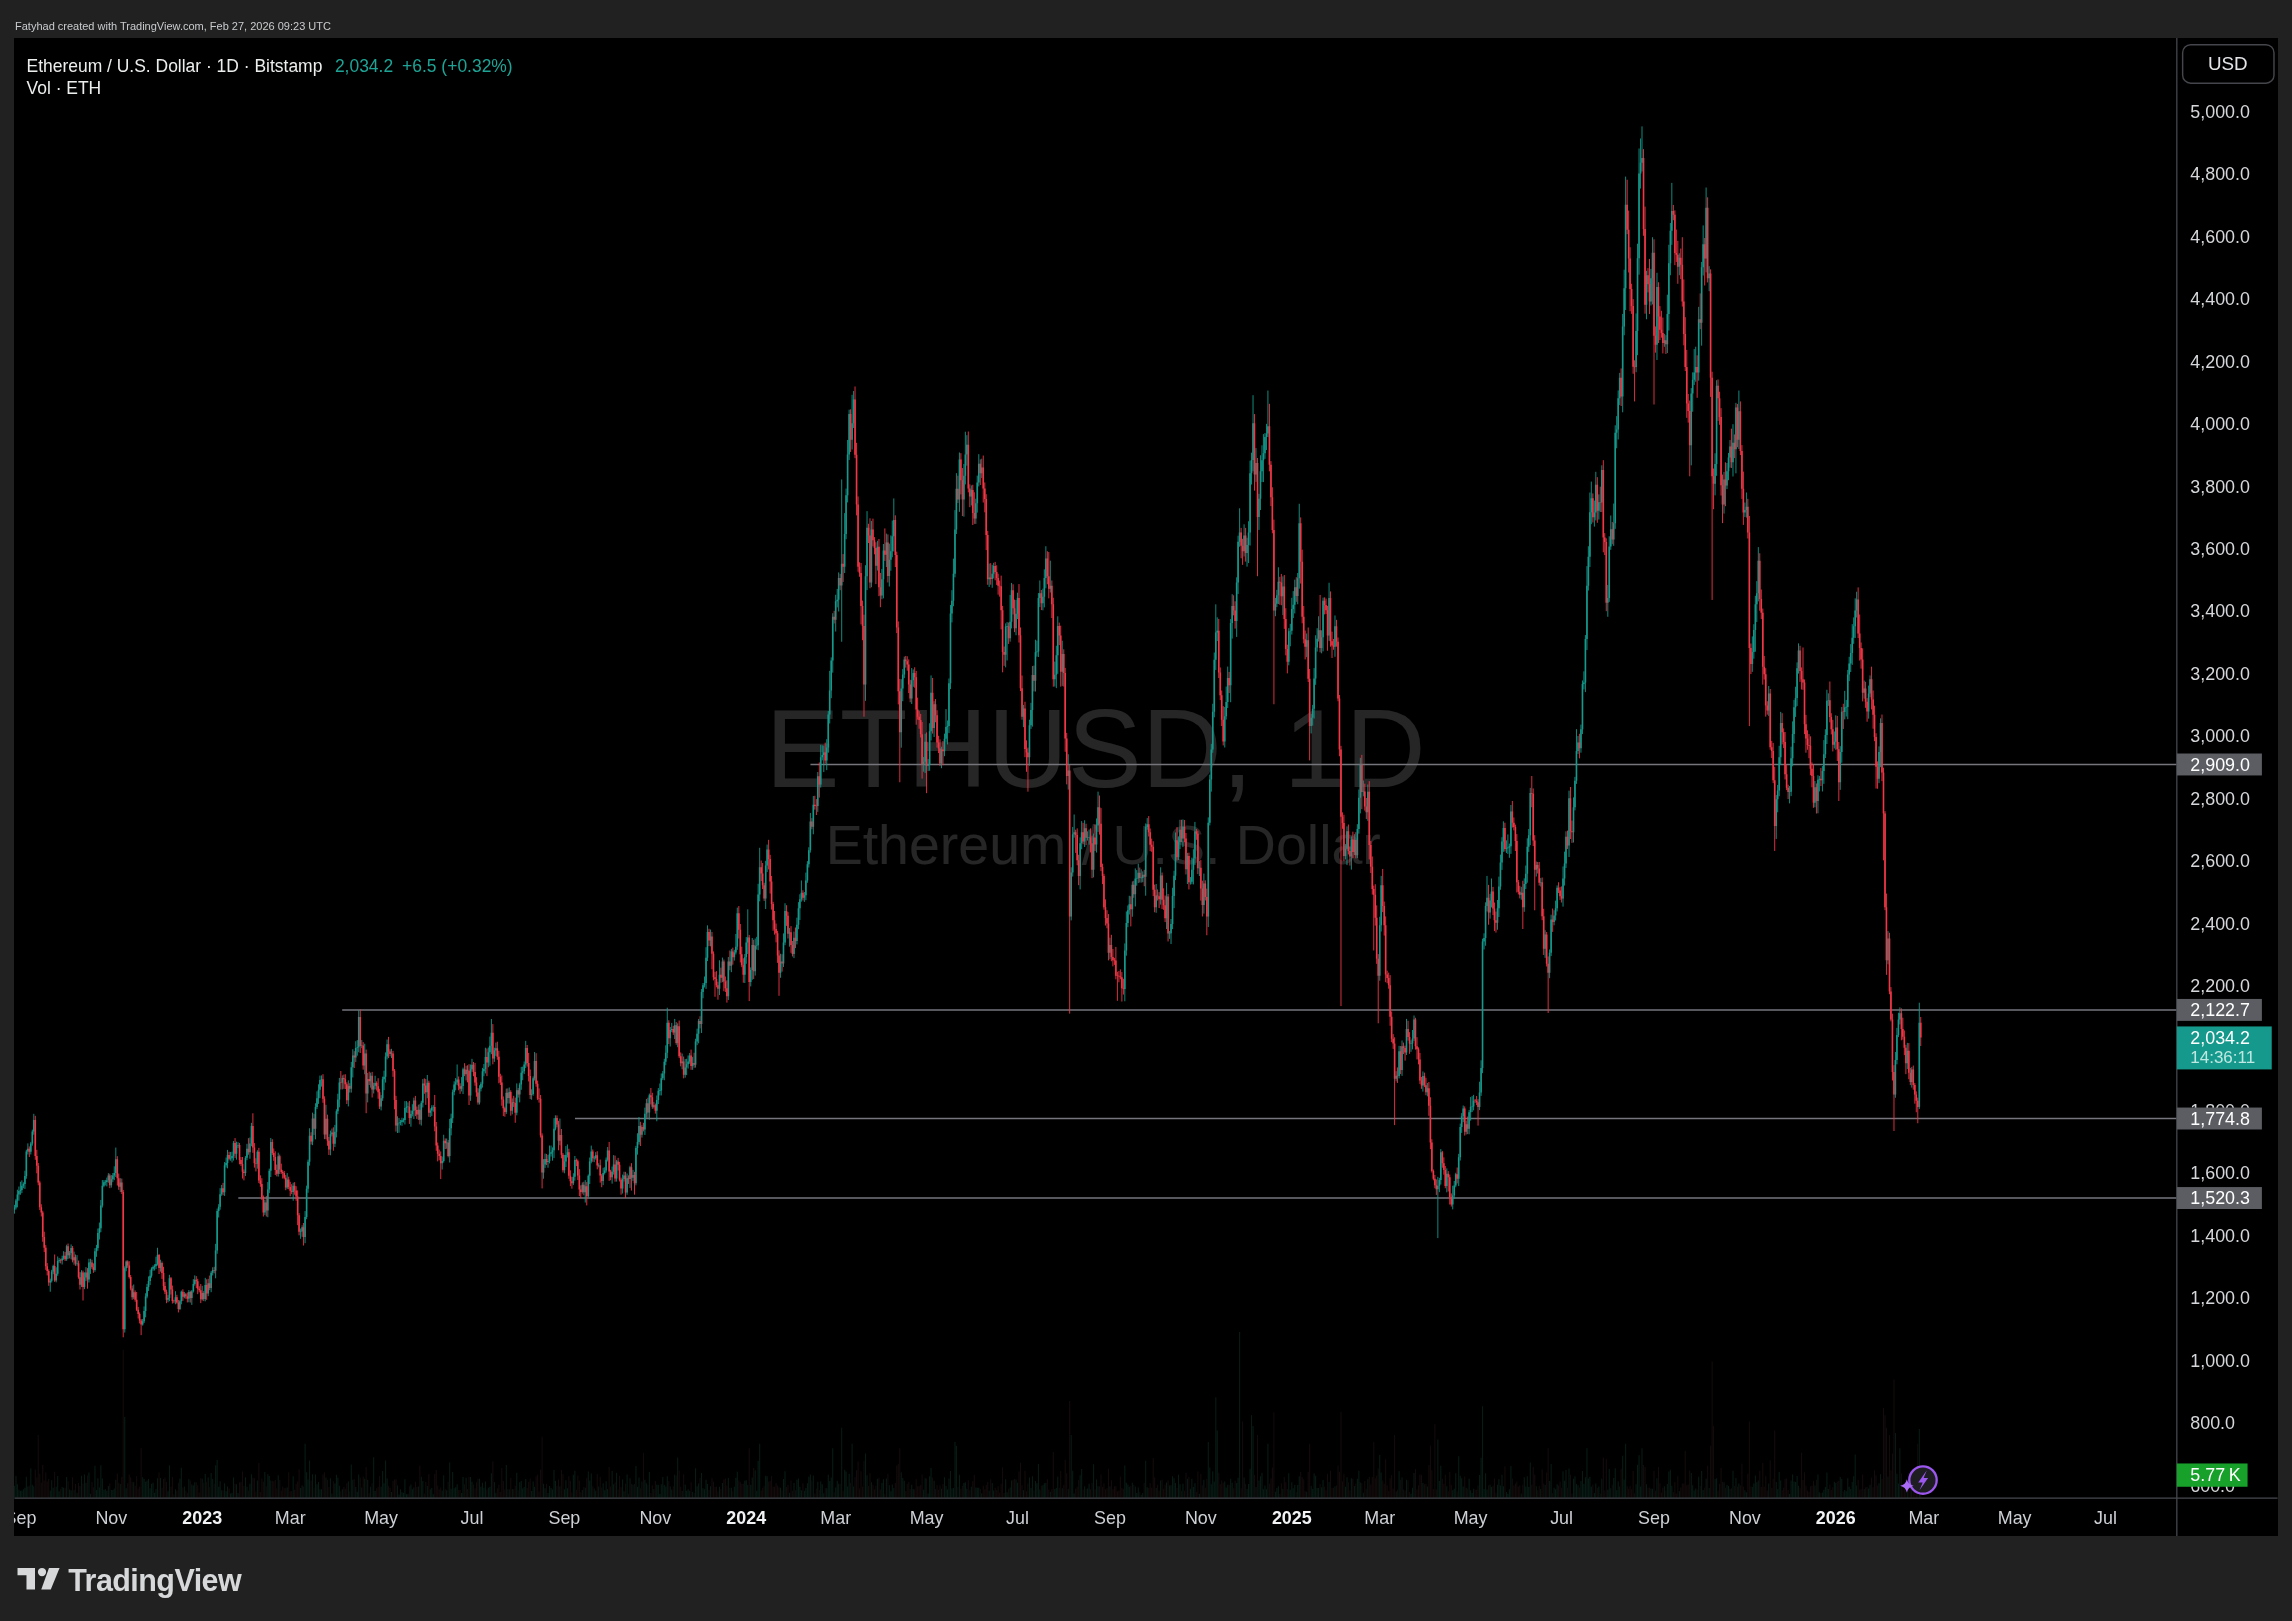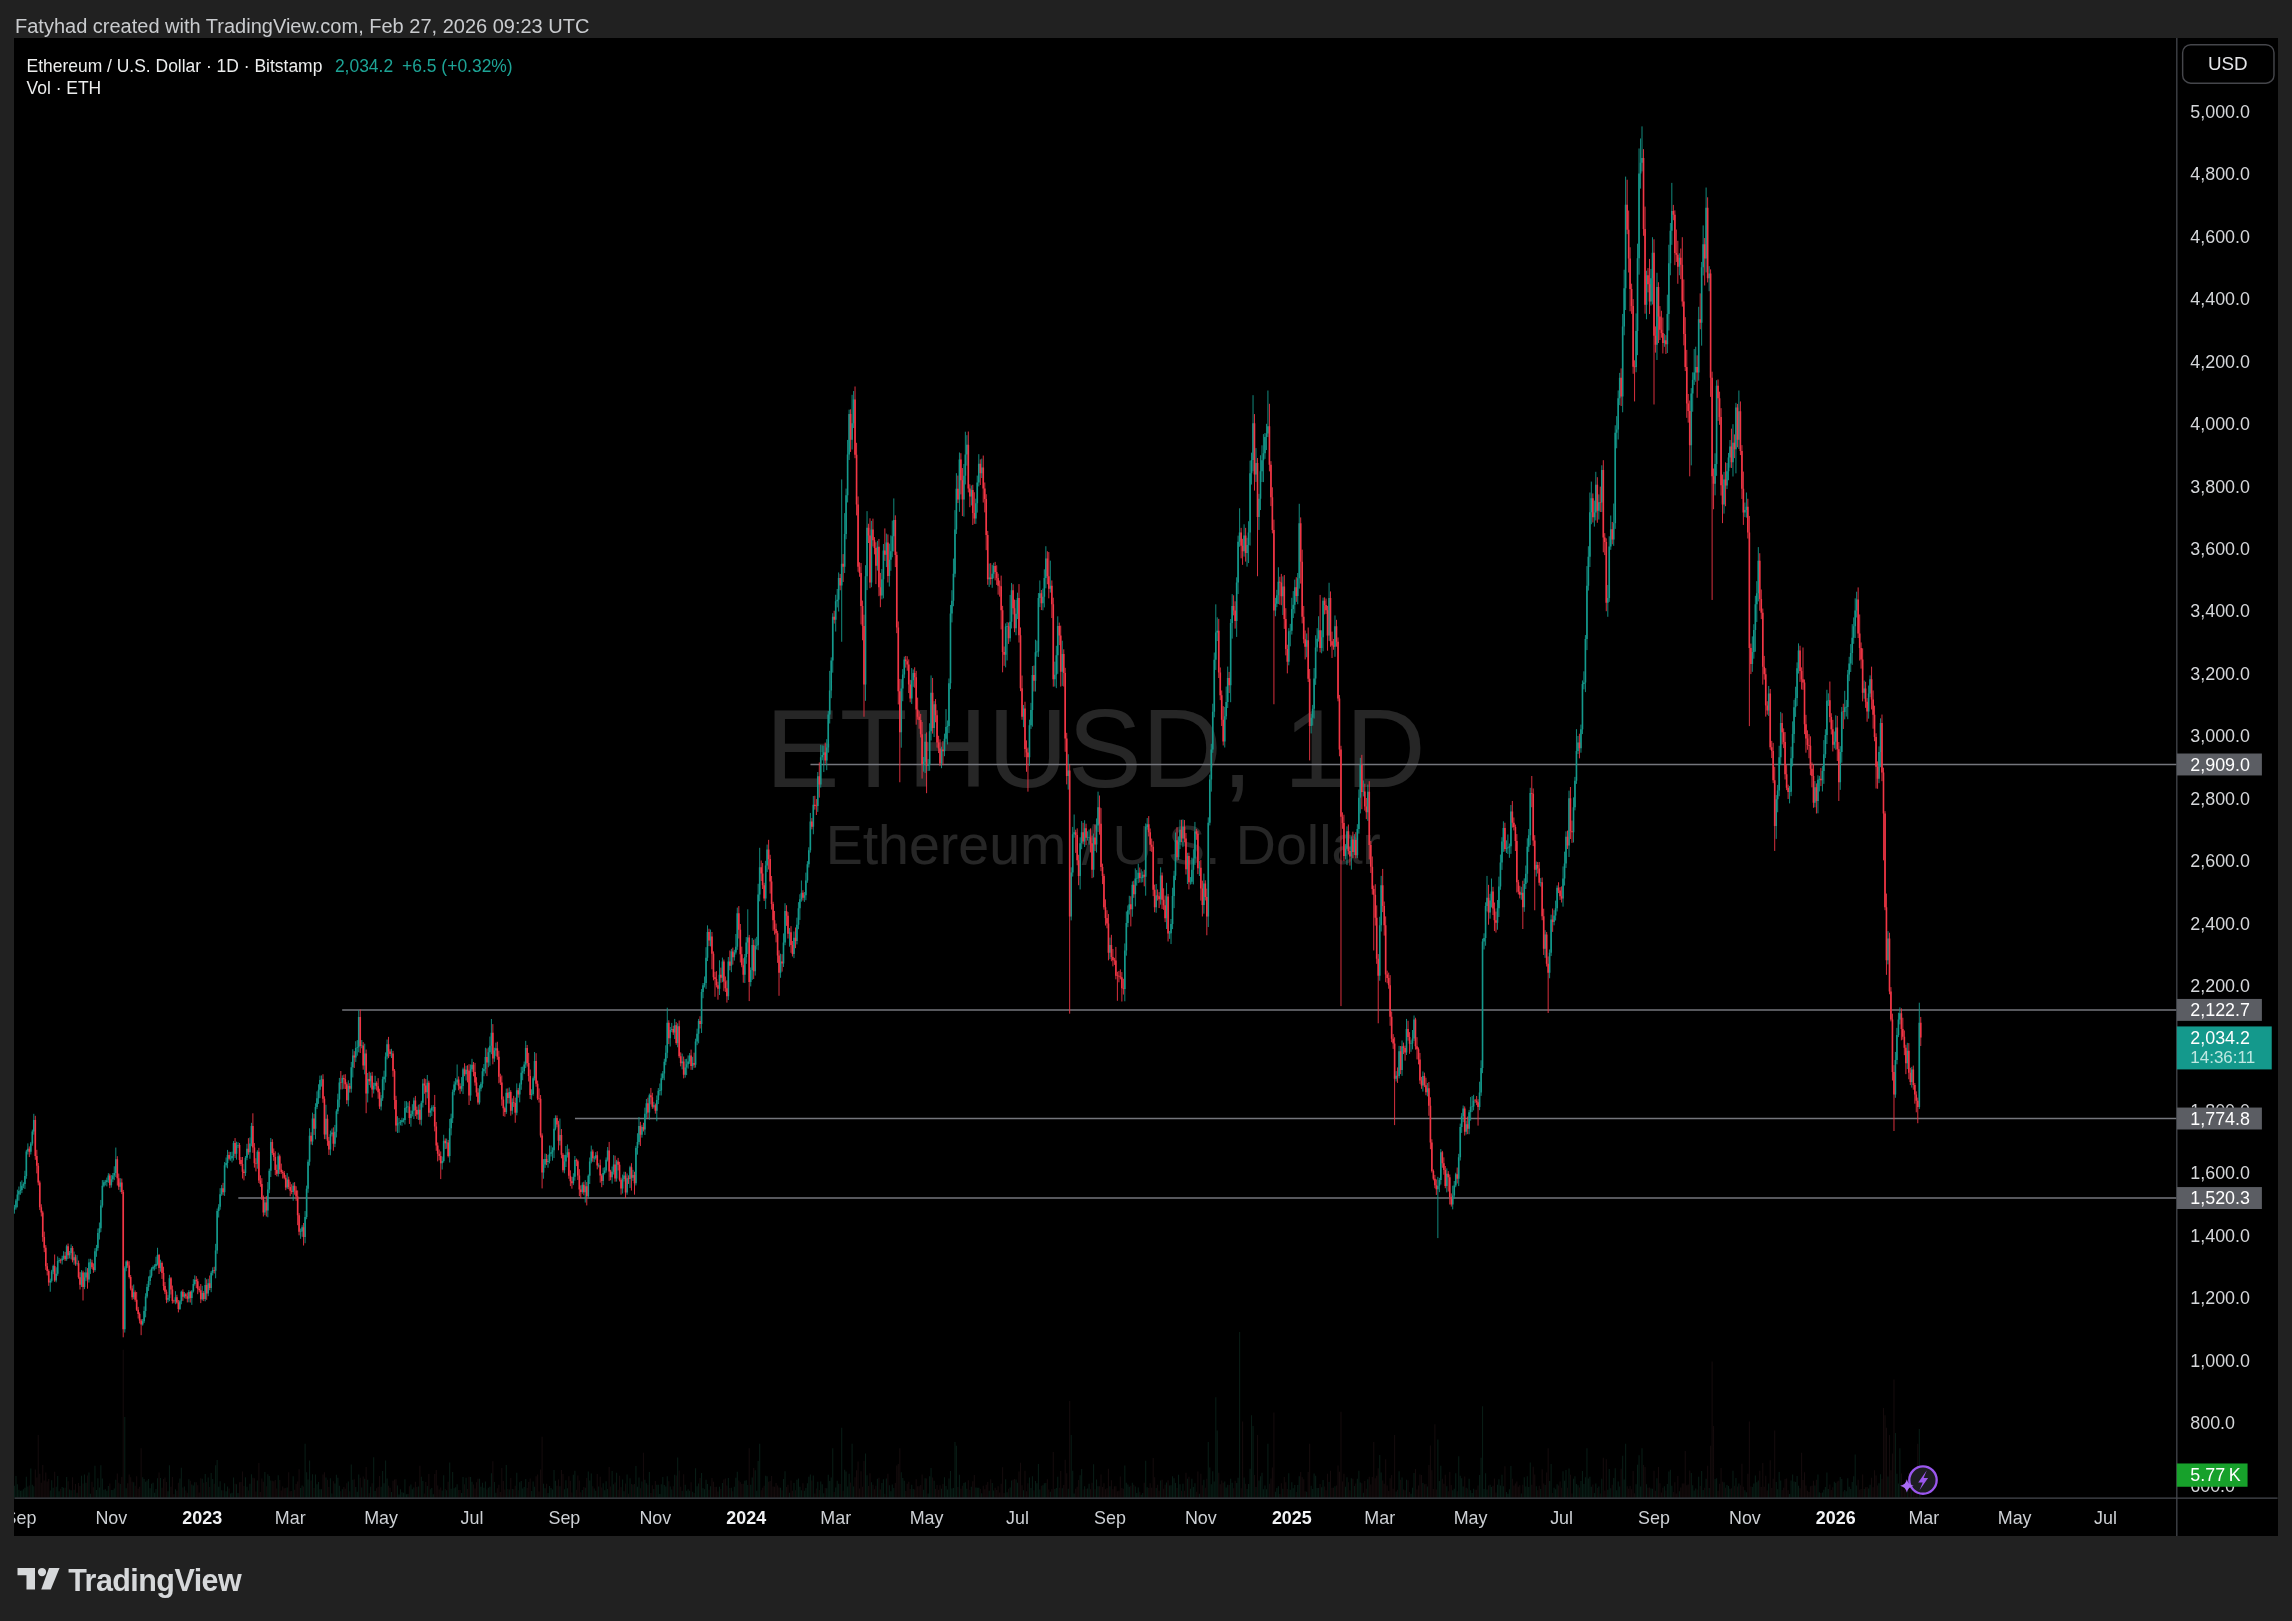--- a/index.html
+++ b/index.html
@@ -1,15 +1,15 @@
 <!DOCTYPE html>
 <html style="font-size:14.3px"><head><meta charset="utf-8"><style>
 html,body{margin:0;padding:0;width:2293px;height:1622px;background:#212121;overflow:hidden}
 *{font-family:"Liberation Sans",sans-serif}
-#top{position:absolute;left:0;top:0;width:2293px;height:38px;background:#212121;color:#c9cbce;font-size:20px;line-height:53px;padding-left:15px;box-sizing:border-box}
+#top{position:absolute;left:0;top:0;width:2293px;height:38px;background:#212121;color:#c9cbce;font-size:11px;line-height:53px;padding-left:15px;box-sizing:border-box}
 #chart{position:absolute;left:14.3px;top:38px;width:2264px;height:1498px;background:#000}
 svg text{white-space:pre}
 </style></head>
 <body>
 <div id="top">Fatyhad created with TradingView.com, Feb 27, 2026 09:23 UTC</div>
 <div id="chart"></div>
 <svg width="2264" height="1498" viewBox="16.0 42.0 2527.5 1673.0" style="position:absolute;left:14.3px;top:38px">
     <text x="1223.5" y="879" text-anchor="middle" font-size="124" fill="rgba(255,255,255,0.15)" font-family="Liberation Sans, sans-serif">ETHUSD, 1D</text>
     <text x="1232" y="965" text-anchor="middle" font-size="62" fill="rgba(255,255,255,0.15)" font-family="Liberation Sans, sans-serif">Ethereum / U.S. Dollar</text>
     <path d="M16.0 1672.1V1659.0M17.7 1672.1V1647.9M19.3 1672.1V1657.2M21.0 1672.1V1663.4M22.7 1672.1V1664.4M24.3 1672.1V1664.2M26.0 1672.1V1662.7M27.7 1672.1V1661.1M29.3 1672.1V1648.9M31.0 1672.1V1659.7M34.3 1672.1V1639.6M36.0 1672.1V1657.7M37.6 1672.1V1659.4M56.0 1672.1V1664.1M57.6 1672.1V1652.7M59.3 1672.1V1661.1M62.6 1672.1V1660.0M64.3 1672.1V1647.9M65.9 1672.1V1665.1M69.3 1672.1V1660.4M70.9 1672.1V1661.2M74.3 1672.1V1649.2M77.6 1672.1V1663.1M79.3 1672.1V1664.0M82.6 1672.1V1663.4M85.9 1672.1V1666.8M90.9 1672.1V1647.8M94.2 1672.1V1646.4M95.9 1672.1V1655.4M99.2 1672.1V1644.2M100.9 1672.1V1667.9M105.9 1672.1V1636.6M107.6 1672.1V1663.7M109.2 1672.1V1650.6M110.9 1672.1V1660.8M112.5 1672.1V1636.1M114.2 1672.1V1650.8M115.9 1672.1V1663.3M117.5 1672.1V1662.8M119.2 1672.1V1664.5M120.9 1672.1V1659.1M124.2 1672.1V1663.7M125.9 1672.1V1663.5M127.5 1672.1V1662.0M129.2 1672.1V1652.2M134.2 1672.1V1656.9M139.2 1672.1V1582.1M140.8 1672.1V1661.6M149.2 1672.1V1654.9M159.2 1672.1V1649.3M160.8 1672.1V1651.3M162.5 1672.1V1654.5M164.1 1672.1V1653.1M165.8 1672.1V1651.4M167.5 1672.1V1661.8M169.1 1672.1V1656.7M170.8 1672.1V1655.6M172.5 1672.1V1666.6M174.1 1672.1V1662.6M175.8 1672.1V1650.6M179.1 1672.1V1650.1M187.5 1672.1V1665.1M189.1 1672.1V1636.0M195.8 1672.1V1662.7M200.8 1672.1V1650.9M202.4 1672.1V1638.9M205.8 1672.1V1659.7M210.8 1672.1V1651.6M214.1 1672.1V1657.5M215.8 1672.1V1658.5M217.4 1672.1V1655.0M225.7 1672.1V1651.1M229.1 1672.1V1645.7M232.4 1672.1V1649.7M235.7 1672.1V1644.7M237.4 1672.1V1651.4M240.7 1672.1V1636.1M242.4 1672.1V1630.1M244.1 1672.1V1660.1M245.7 1672.1V1653.8M247.4 1672.1V1663.8M250.7 1672.1V1656.2M252.4 1672.1V1665.1M254.0 1672.1V1659.6M257.4 1672.1V1667.5M259.0 1672.1V1666.8M260.7 1672.1V1649.8M264.0 1672.1V1657.2M265.7 1672.1V1667.1M274.0 1672.1V1649.3M275.7 1672.1V1660.0M279.0 1672.1V1656.7M280.7 1672.1V1646.0M287.3 1672.1V1653.0M295.7 1672.1V1643.6M299.0 1672.1V1646.1M300.6 1672.1V1648.0M302.3 1672.1V1652.9M310.6 1672.1V1647.1M320.6 1672.1V1660.8M327.3 1672.1V1648.3M335.6 1672.1V1661.4M337.3 1672.1V1658.7M340.6 1672.1V1612.1M342.3 1672.1V1643.7M343.9 1672.1V1651.8M345.6 1672.1V1630.7M348.9 1672.1V1646.0M352.2 1672.1V1646.4M353.9 1672.1V1657.1M355.6 1672.1V1654.7M357.2 1672.1V1662.7M358.9 1672.1V1662.7M363.9 1672.1V1649.7M368.9 1672.1V1650.6M370.6 1672.1V1667.4M373.9 1672.1V1656.4M375.6 1672.1V1646.7M377.2 1672.1V1649.9M378.9 1672.1V1659.0M382.2 1672.1V1662.7M388.9 1672.1V1654.0M392.2 1672.1V1635.1M393.9 1672.1V1652.3M397.2 1672.1V1660.4M398.9 1672.1V1665.6M400.5 1672.1V1646.2M403.9 1672.1V1660.8M407.2 1672.1V1651.1M410.5 1672.1V1652.3M413.8 1672.1V1660.0M417.2 1672.1V1627.1M418.8 1672.1V1664.8M425.5 1672.1V1660.0M427.2 1672.1V1642.5M428.8 1672.1V1656.0M430.5 1672.1V1630.8M432.2 1672.1V1650.9M437.1 1672.1V1665.8M443.8 1672.1V1658.6M445.5 1672.1V1668.7M447.1 1672.1V1662.8M448.8 1672.1V1666.0M450.5 1672.1V1666.7M452.1 1672.1V1651.7M453.8 1672.1V1668.5M455.5 1672.1V1668.0M458.8 1672.1V1657.6M460.4 1672.1V1662.7M462.1 1672.1V1660.8M467.1 1672.1V1659.8M470.4 1672.1V1648.7M472.1 1672.1V1653.7M477.1 1672.1V1659.1M480.4 1672.1V1662.9M482.1 1672.1V1661.3M483.8 1672.1V1668.3M493.7 1672.1V1664.1M495.4 1672.1V1647.2M498.7 1672.1V1663.8M502.1 1672.1V1633.0M503.7 1672.1V1662.1M505.4 1672.1V1643.5M507.1 1672.1V1661.7M508.7 1672.1V1660.5M510.4 1672.1V1657.3M515.4 1672.1V1667.1M517.0 1672.1V1649.0M520.4 1672.1V1649.9M525.4 1672.1V1649.1M527.0 1672.1V1654.3M535.4 1672.1V1651.0M537.0 1672.1V1660.0M538.7 1672.1V1655.4M540.3 1672.1V1661.0M542.0 1672.1V1654.1M545.3 1672.1V1661.0M547.0 1672.1V1659.9M548.7 1672.1V1644.8M552.0 1672.1V1654.8M553.7 1672.1V1666.7M565.3 1672.1V1635.6M568.6 1672.1V1663.1M572.0 1672.1V1662.5M577.0 1672.1V1644.5M580.3 1672.1V1655.1M582.0 1672.1V1653.7M583.6 1672.1V1661.9M585.3 1672.1V1660.3M587.0 1672.1V1651.4M593.6 1672.1V1664.8M595.3 1672.1V1654.0M596.9 1672.1V1659.9M606.9 1672.1V1656.6M608.6 1672.1V1661.7M611.9 1672.1V1667.0M613.6 1672.1V1659.2M615.3 1672.1V1661.5M616.9 1672.1V1663.1M618.6 1672.1V1641.3M620.2 1672.1V1653.3M625.2 1672.1V1659.5M630.2 1672.1V1662.8M631.9 1672.1V1652.6M633.6 1672.1V1661.6M640.2 1672.1V1646.5M641.9 1672.1V1642.2M650.2 1672.1V1663.5M653.5 1672.1V1661.2M656.9 1672.1V1642.9M658.5 1672.1V1653.1M660.2 1672.1V1645.1M663.5 1672.1V1661.9M665.2 1672.1V1664.5M668.5 1672.1V1659.8M673.5 1672.1V1656.1M675.2 1672.1V1663.8M676.8 1672.1V1653.9M678.5 1672.1V1662.4M683.5 1672.1V1642.5M685.2 1672.1V1657.3M688.5 1672.1V1644.4M695.2 1672.1V1651.9M696.8 1672.1V1665.1M700.2 1672.1V1646.4M703.5 1672.1V1650.6M706.8 1672.1V1657.6M710.1 1672.1V1636.9M711.8 1672.1V1660.1M713.5 1672.1V1649.7M716.8 1672.1V1654.2M720.1 1672.1V1652.2M721.8 1672.1V1656.0M725.1 1672.1V1643.5M730.1 1672.1V1662.4M733.4 1672.1V1657.8M735.1 1672.1V1657.7M736.8 1672.1V1668.1M738.4 1672.1V1657.3M740.1 1672.1V1649.0M741.8 1672.1V1658.0M743.4 1672.1V1659.7M745.1 1672.1V1648.2M748.4 1672.1V1659.8M750.1 1672.1V1663.0M753.4 1672.1V1646.7M756.7 1672.1V1627.2M761.7 1672.1V1664.6M765.1 1672.1V1657.7M766.7 1672.1V1664.5M768.4 1672.1V1662.8M770.1 1672.1V1664.5M773.4 1672.1V1665.6M776.7 1672.1V1639.4M778.4 1672.1V1659.4M780.1 1672.1V1656.4M783.4 1672.1V1644.7M785.0 1672.1V1661.7M786.7 1672.1V1662.7M788.4 1672.1V1652.2M790.0 1672.1V1657.0M793.4 1672.1V1659.5M803.4 1672.1V1659.9M806.7 1672.1V1655.8M813.3 1672.1V1650.3M816.7 1672.1V1661.1M820.0 1672.1V1660.0M821.7 1672.1V1649.9M823.3 1672.1V1643.3M831.7 1672.1V1653.4M833.3 1672.1V1652.7M835.0 1672.1V1658.0M838.3 1672.1V1657.8M840.0 1672.1V1649.6M843.3 1672.1V1641.5M845.0 1672.1V1664.4M846.6 1672.1V1631.1M848.3 1672.1V1612.1M855.0 1672.1V1647.8M856.6 1672.1V1648.4M871.6 1672.1V1661.2M874.9 1672.1V1651.3M876.6 1672.1V1642.6M881.6 1672.1V1666.6M886.6 1672.1V1655.9M889.9 1672.1V1652.3M891.6 1672.1V1650.9M893.2 1672.1V1660.0M894.9 1672.1V1664.0M898.2 1672.1V1664.6M899.9 1672.1V1661.3M901.6 1672.1V1656.1M903.2 1672.1V1648.8M904.9 1672.1V1646.4M908.2 1672.1V1647.3M913.2 1672.1V1654.3M916.5 1672.1V1654.2M918.2 1672.1V1657.3M919.9 1672.1V1667.3M923.2 1672.1V1661.8M924.9 1672.1V1646.7M926.5 1672.1V1653.7M928.2 1672.1V1649.8M929.9 1672.1V1617.1M933.2 1672.1V1660.8M934.9 1672.1V1653.2M936.5 1672.1V1656.6M939.9 1672.1V1594.1M943.2 1672.1V1640.9M944.8 1672.1V1643.1M946.5 1672.1V1659.7M948.2 1672.1V1645.6M951.5 1672.1V1612.1M953.2 1672.1V1659.8M966.5 1672.1V1623.0M968.2 1672.1V1647.1M973.1 1672.1V1654.9M979.8 1672.1V1651.1M984.8 1672.1V1655.9M986.5 1672.1V1651.7M989.8 1672.1V1650.7M993.1 1672.1V1658.3M994.8 1672.1V1664.9M996.4 1672.1V1657.6M998.1 1672.1V1661.3M1006.4 1672.1V1643.7M1008.1 1672.1V1650.1M1009.8 1672.1V1653.3M1018.1 1672.1V1657.9M1019.8 1672.1V1662.5M1031.4 1672.1V1663.3M1033.1 1672.1V1650.5M1036.4 1672.1V1667.6M1038.1 1672.1V1648.2M1039.7 1672.1V1639.0M1043.1 1672.1V1653.4M1051.4 1672.1V1662.3M1054.7 1672.1V1649.4M1056.4 1672.1V1659.1M1058.0 1672.1V1663.2M1059.7 1672.1V1650.8M1061.4 1672.1V1642.5M1063.0 1672.1V1661.9M1064.7 1672.1V1661.4M1066.4 1672.1V1610.1M1068.0 1672.1V1614.1M1071.4 1672.1V1646.6M1076.4 1672.1V1655.9M1078.0 1672.1V1655.1M1079.7 1672.1V1662.1M1084.7 1672.1V1660.0M1089.7 1672.1V1660.7M1091.3 1672.1V1661.1M1093.0 1672.1V1661.0M1096.3 1672.1V1667.3M1104.6 1672.1V1664.5M1108.0 1672.1V1655.7M1109.6 1672.1V1664.2M1123.0 1672.1V1651.6M1124.6 1672.1V1666.2M1128.0 1672.1V1660.7M1129.6 1672.1V1653.1M1134.6 1672.1V1652.0M1136.3 1672.1V1655.6M1142.9 1672.1V1663.8M1149.6 1672.1V1649.6M1151.3 1672.1V1661.5M1152.9 1672.1V1648.2M1156.3 1672.1V1653.5M1157.9 1672.1V1656.2M1159.6 1672.1V1634.6M1161.2 1672.1V1663.0M1164.6 1672.1V1658.3M1166.2 1672.1V1656.0M1167.9 1672.1V1655.9M1172.9 1672.1V1665.6M1177.9 1672.1V1662.5M1179.6 1672.1V1661.3M1181.2 1672.1V1648.9M1186.2 1672.1V1661.8M1192.9 1672.1V1662.1M1196.2 1672.1V1602.1M1197.9 1672.1V1642.0M1199.5 1672.1V1667.4M1206.2 1672.1V1647.2M1207.9 1672.1V1640.2M1211.2 1672.1V1659.4M1214.5 1672.1V1661.9M1216.2 1672.1V1656.6M1221.2 1672.1V1634.9M1224.5 1672.1V1652.0M1226.2 1672.1V1659.3M1239.5 1672.1V1659.5M1256.1 1672.1V1636.2M1257.8 1672.1V1655.4M1259.5 1672.1V1657.6M1261.1 1672.1V1660.1M1264.5 1672.1V1655.4M1267.8 1672.1V1659.8M1269.4 1672.1V1667.1M1271.1 1672.1V1660.8M1274.4 1672.1V1669.0M1276.1 1672.1V1667.0M1279.4 1672.1V1630.9M1281.1 1672.1V1660.6M1291.1 1672.1V1661.3M1296.1 1672.1V1652.9M1302.7 1672.1V1655.3M1306.1 1672.1V1658.6M1307.7 1672.1V1658.4M1309.4 1672.1V1648.4M1311.1 1672.1V1650.6M1312.7 1672.1V1655.7M1316.1 1672.1V1646.7M1317.7 1672.1V1657.2M1321.0 1672.1V1656.7M1326.0 1672.1V1651.1M1329.4 1672.1V1662.3M1331.0 1672.1V1651.1M1332.7 1672.1V1660.2M1334.4 1672.1V1656.0M1339.4 1672.1V1667.7M1344.4 1672.1V1652.2M1349.3 1672.1V1610.1M1351.0 1672.1V1638.4M1352.7 1672.1V1657.3M1354.3 1672.1V1642.7M1356.0 1672.1V1654.2M1357.7 1672.1V1560.1M1359.3 1672.1V1597.1M1367.7 1672.1V1654.2M1369.3 1672.1V1660.8M1371.0 1672.1V1657.7M1374.3 1672.1V1651.2M1376.0 1672.1V1655.6M1381.0 1672.1V1655.9M1382.6 1672.1V1650.0M1384.3 1672.1V1487.1M1389.3 1672.1V1649.6M1392.6 1672.1V1662.4M1394.3 1672.1V1656.8M1396.0 1672.1V1640.0M1397.6 1672.1V1580.1M1399.3 1672.1V1592.1M1402.6 1672.1V1660.3M1405.9 1672.1V1653.1M1407.6 1672.1V1648.3M1409.3 1672.1V1644.3M1410.9 1672.1V1662.8M1412.6 1672.1V1658.5M1414.3 1672.1V1662.9M1415.9 1672.1V1612.1M1424.3 1672.1V1665.5M1425.9 1672.1V1661.3M1427.6 1672.1V1659.4M1432.6 1672.1V1662.1M1439.2 1672.1V1645.0M1440.9 1672.1V1663.3M1442.6 1672.1V1655.0M1444.2 1672.1V1661.8M1445.9 1672.1V1658.0M1449.2 1672.1V1658.1M1450.9 1672.1V1648.3M1459.2 1672.1V1665.7M1464.2 1672.1V1658.8M1465.9 1672.1V1662.4M1467.5 1672.1V1645.1M1469.2 1672.1V1647.7M1470.9 1672.1V1661.3M1472.5 1672.1V1661.3M1475.9 1672.1V1660.6M1477.5 1672.1V1652.4M1484.2 1672.1V1654.7M1490.8 1672.1V1659.5M1502.5 1672.1V1659.9M1504.2 1672.1V1649.5M1509.1 1672.1V1650.5M1512.5 1672.1V1659.2M1515.8 1672.1V1651.2M1517.5 1672.1V1642.0M1519.1 1672.1V1655.2M1522.5 1672.1V1666.8M1527.5 1672.1V1651.7M1540.8 1672.1V1624.6M1542.4 1672.1V1644.0M1559.1 1672.1V1665.2M1562.4 1672.1V1642.8M1565.7 1672.1V1649.8M1570.7 1672.1V1652.2M1575.7 1672.1V1667.9M1577.4 1672.1V1661.1M1579.1 1672.1V1644.6M1589.0 1672.1V1655.9M1594.0 1672.1V1659.7M1605.7 1672.1V1607.1M1607.4 1672.1V1653.6M1609.0 1672.1V1636.6M1615.7 1672.1V1659.4M1622.3 1672.1V1664.0M1624.0 1672.1V1662.3M1625.7 1672.1V1645.0M1629.0 1672.1V1625.8M1630.7 1672.1V1647.6M1632.3 1672.1V1650.6M1634.0 1672.1V1659.8M1637.3 1672.1V1661.2M1640.6 1672.1V1651.2M1642.3 1672.1V1664.0M1644.0 1672.1V1667.1M1645.6 1672.1V1662.2M1652.3 1672.1V1647.0M1654.0 1672.1V1627.7M1655.6 1672.1V1570.0M1657.3 1672.1V1662.6M1659.0 1672.1V1644.9M1660.6 1672.1V1663.2M1664.0 1672.1V1657.9M1665.6 1672.1V1660.2M1672.3 1672.1V1657.9M1673.9 1672.1V1651.6M1675.6 1672.1V1658.6M1677.3 1672.1V1646.6M1678.9 1672.1V1659.5M1682.3 1672.1V1665.9M1683.9 1672.1V1667.9M1685.6 1672.1V1662.9M1687.3 1672.1V1636.8M1698.9 1672.1V1667.5M1702.2 1672.1V1649.4M1703.9 1672.1V1659.8M1705.6 1672.1V1648.4M1707.2 1672.1V1660.2M1708.9 1672.1V1632.8M1715.6 1672.1V1659.4M1720.6 1672.1V1662.5M1725.5 1672.1V1658.0M1730.5 1672.1V1653.7M1732.2 1672.1V1634.5M1735.5 1672.1V1661.1M1737.2 1672.1V1662.9M1738.9 1672.1V1657.2M1745.5 1672.1V1642.6M1747.2 1672.1V1653.3M1748.8 1672.1V1641.3M1752.2 1672.1V1639.7M1757.2 1672.1V1651.0M1758.8 1672.1V1648.3M1760.5 1672.1V1657.0M1762.2 1672.1V1658.2M1765.5 1672.1V1653.6M1767.2 1672.1V1642.3M1768.8 1672.1V1657.0M1770.5 1672.1V1649.4M1772.2 1672.1V1617.1M1773.8 1672.1V1650.9M1775.5 1672.1V1648.8M1777.1 1672.1V1660.1M1780.5 1672.1V1666.9M1782.1 1672.1V1656.5M1785.5 1672.1V1659.6M1788.8 1672.1V1651.0M1795.5 1672.1V1663.3M1797.1 1672.1V1640.3M1798.8 1672.1V1661.8M1802.1 1672.1V1650.1M1803.8 1672.1V1639.4M1805.4 1672.1V1663.9M1807.1 1672.1V1654.1M1808.8 1672.1V1659.8M1812.1 1672.1V1625.5M1813.8 1672.1V1651.9M1815.4 1672.1V1612.1M1827.1 1672.1V1657.3M1828.7 1672.1V1635.5M1830.4 1672.1V1624.8M1832.1 1672.1V1659.6M1833.7 1672.1V1617.1M1838.7 1672.1V1657.2M1843.7 1672.1V1662.0M1845.4 1672.1V1662.2M1850.4 1672.1V1650.6M1858.7 1672.1V1659.3M1862.0 1672.1V1656.9M1863.7 1672.1V1643.0M1865.4 1672.1V1641.1M1867.0 1672.1V1658.9M1875.4 1672.1V1665.1M1888.7 1672.1V1644.6M1890.3 1672.1V1658.3M1892.0 1672.1V1664.2M1893.7 1672.1V1661.9M1897.0 1672.1V1648.8M1900.3 1672.1V1642.4M1902.0 1672.1V1663.5M1905.3 1672.1V1651.0M1908.7 1672.1V1661.3M1915.3 1672.1V1651.3M1917.0 1672.1V1650.6M1925.3 1672.1V1655.1M1928.6 1672.1V1658.0M1930.3 1672.1V1659.2M1932.0 1672.1V1662.2M1935.3 1672.1V1642.2M1938.6 1672.1V1650.3M1941.9 1672.1V1656.5M1948.6 1672.1V1663.8M1950.3 1672.1V1666.0M1956.9 1672.1V1660.4M1958.6 1672.1V1656.4M1960.3 1672.1V1647.5M1961.9 1672.1V1655.1M1963.6 1672.1V1653.0M1975.2 1672.1V1656.3M1983.6 1672.1V1654.6M1985.2 1672.1V1662.9M1986.9 1672.1V1643.5M1988.6 1672.1V1653.0M1998.5 1672.1V1668.2M2000.2 1672.1V1653.1M2001.9 1672.1V1646.4M2003.5 1672.1V1654.2M2005.2 1672.1V1654.8M2006.9 1672.1V1648.0M2008.5 1672.1V1658.9M2026.8 1672.1V1658.5M2030.2 1672.1V1646.3M2031.8 1672.1V1666.2M2035.2 1672.1V1666.3M2036.8 1672.1V1663.3M2038.5 1672.1V1660.4M2040.2 1672.1V1644.2M2041.8 1672.1V1662.6M2048.5 1672.1V1654.3M2050.1 1672.1V1655.8M2055.1 1672.1V1649.0M2056.8 1672.1V1651.4M2060.1 1672.1V1663.6M2061.8 1672.1V1664.9M2063.5 1672.1V1650.5M2065.1 1672.1V1659.9M2066.8 1672.1V1662.6M2068.5 1672.1V1654.6M2070.1 1672.1V1648.3M2071.8 1672.1V1624.1M2073.4 1672.1V1658.6M2081.8 1672.1V1662.6M2086.8 1672.1V1661.9M2088.4 1672.1V1657.8M2098.4 1672.1V1656.2M2100.1 1672.1V1646.1M2108.4 1672.1V1648.5M2116.7 1672.1V1600.1M2118.4 1672.1V1645.4M2120.1 1672.1V1656.4M2121.7 1672.1V1617.1M2130.0 1672.1V1655.3M2135.0 1672.1V1658.9M2143.4 1672.1V1595.5" stroke="#081c15" stroke-width="1.2" fill="none"></path>

